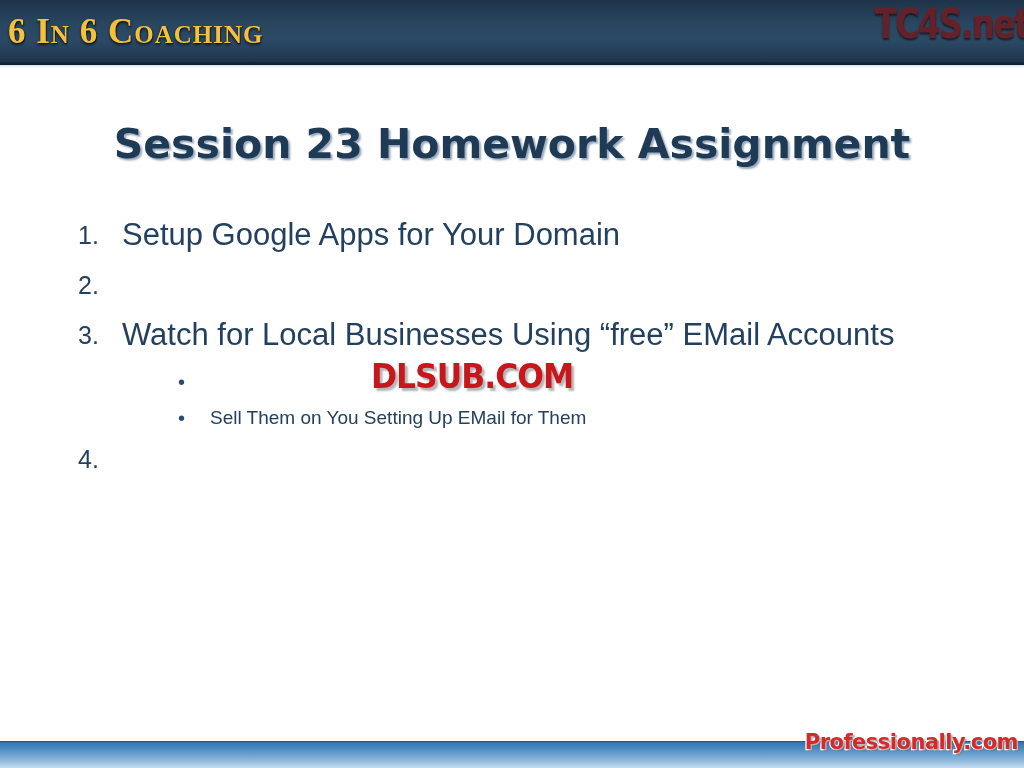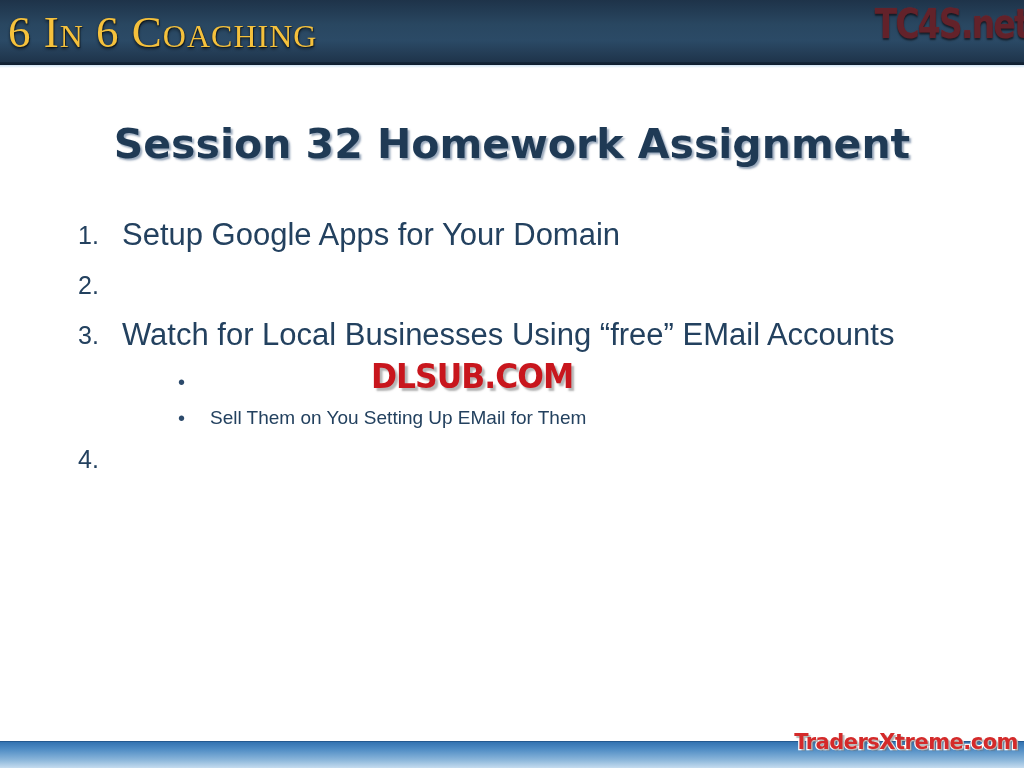--- a/index.html
+++ b/index.html
@@ -36,23 +36,23 @@
     left: 0; top: 65px;
     width: 1024px;
     height: 3px;
     background: linear-gradient(180deg, #cfe2f3 0%, #eaf3fb 60%, #ffffff 100%);
   }
   .brand-title {
     position: absolute;
     left: 8px;
     top: 6px;
     font-family: "Liberation Serif", "DejaVu Serif", serif;
-    font-size: 45px;
+    font-size: 35px;
     line-height: 52px;
-    font-weight: normal;
+    font-weight: bold;
     font-variant: small-caps;
     letter-spacing: 1px;
     color: #f5c13c;
     text-shadow: 0 2px 3px rgba(0,0,0,0.65), 1px 1px 0 rgba(0,0,0,0.4);
     white-space: nowrap;
   }
   .tc4s-logo {
     position: absolute;
     right: -4px;
     top: 2px;
@@ -187,21 +187,21 @@
 </style>
 </head>
 <body>
 
 <div class="header-banner">
   <div class="brand-title">6 In 6 Coaching</div>
   <div class="tc4s-logo">TC4S.net</div>
 </div>
 <div class="header-underline"></div>
 
-<div class="slide-title">Session 32 Homework Assignment</div>
+<div class="slide-title">Session 23 Homework Assignment</div>
 
 <div class="content">
 
   <div class="num-item">
     <span class="num-marker">1.</span>
     <span class="num-text">Setup Google Apps for Your Domain</span>
   </div>
 
   <div class="num-item">
     <span class="num-marker">2.</span>
@@ -224,13 +224,13 @@
 
   <div class="num-item">
     <span class="num-marker">4.</span>
   </div>
 
 </div>
 
 <div class="watermark">DLSUB.COM</div>
 
 <div class="footer-band"></div>
-<div class="footer-logo">TradersXtreme.com</div>
+<div class="footer-logo">Professionally.com</div>
 
 </body></html>

